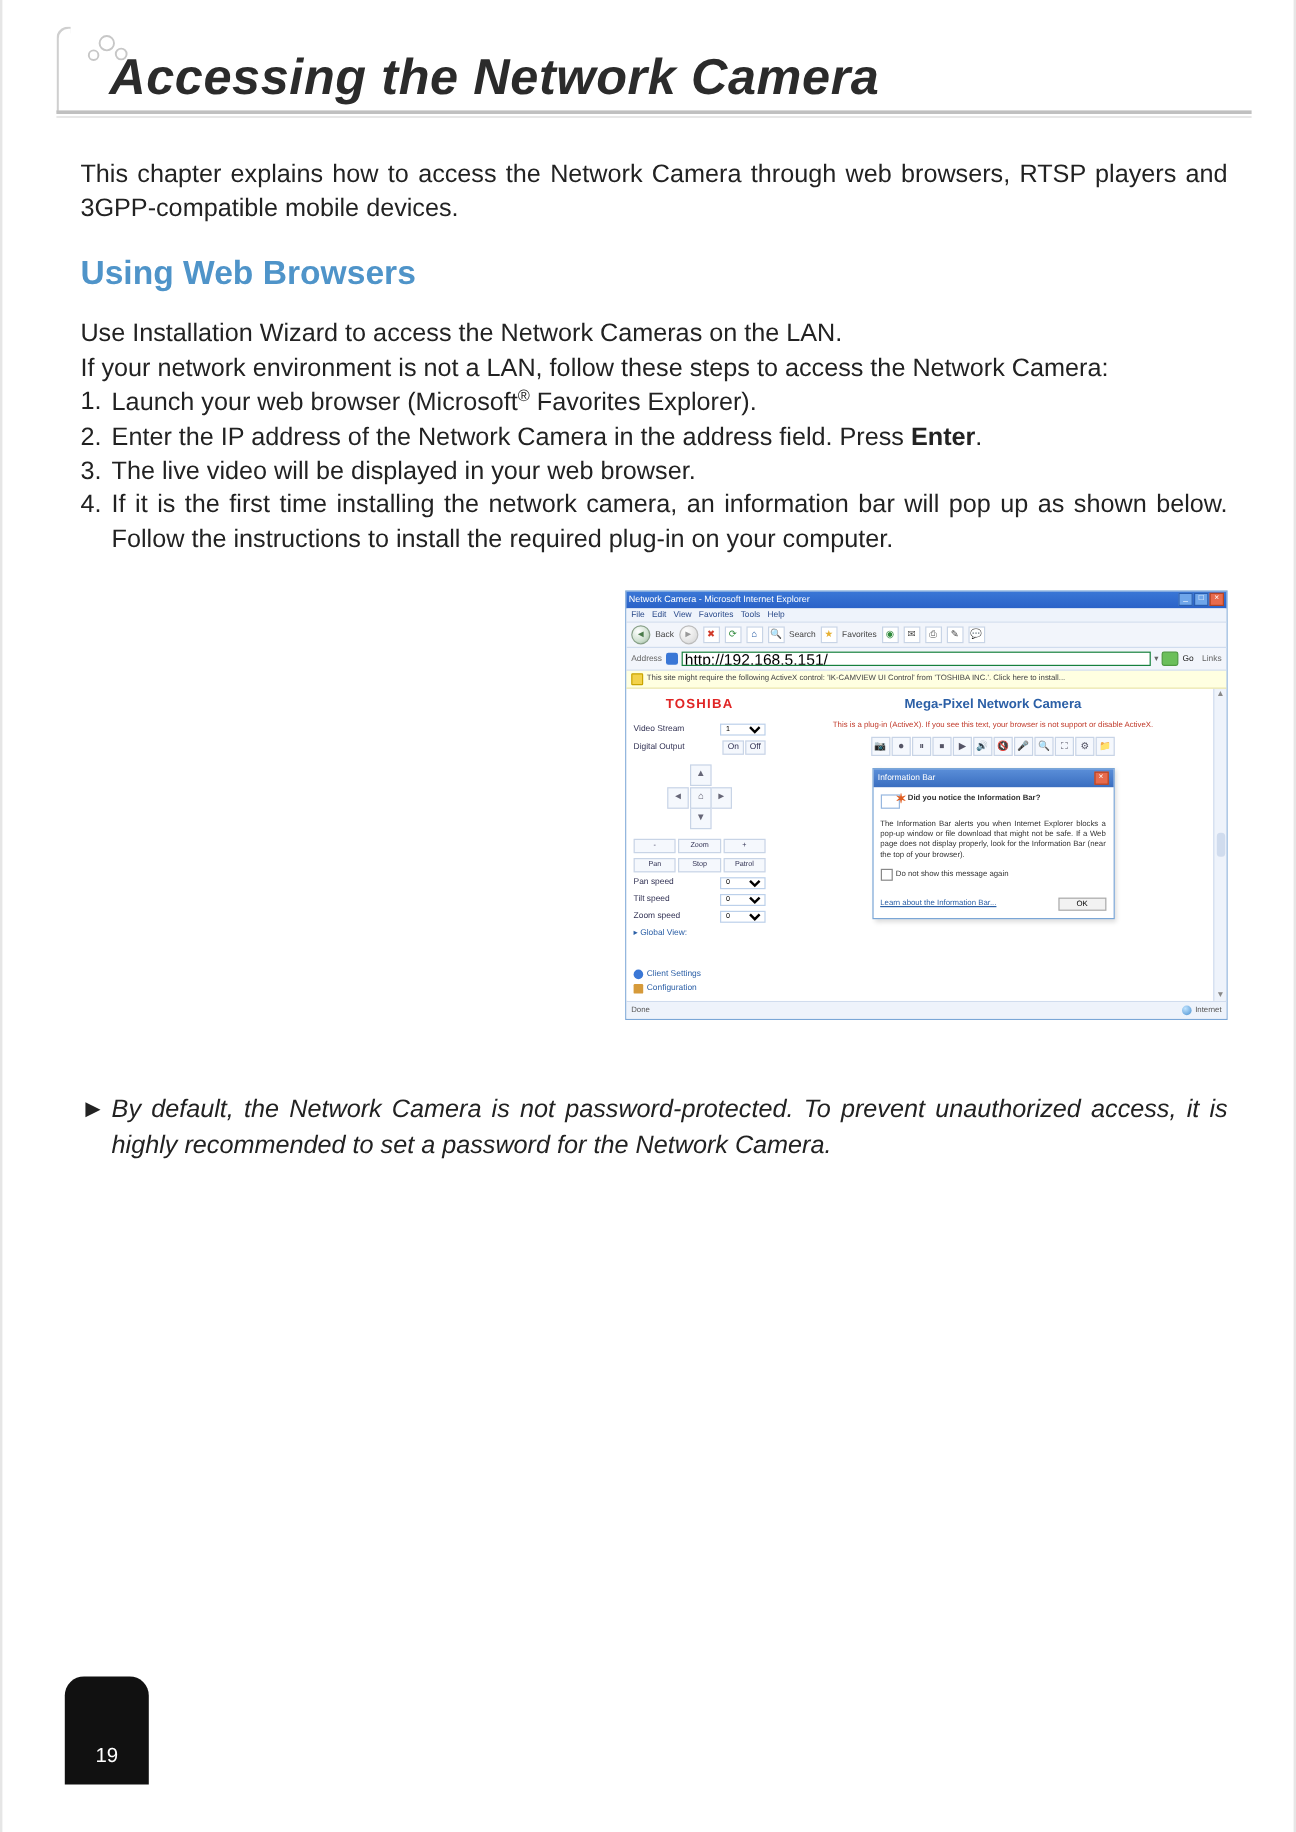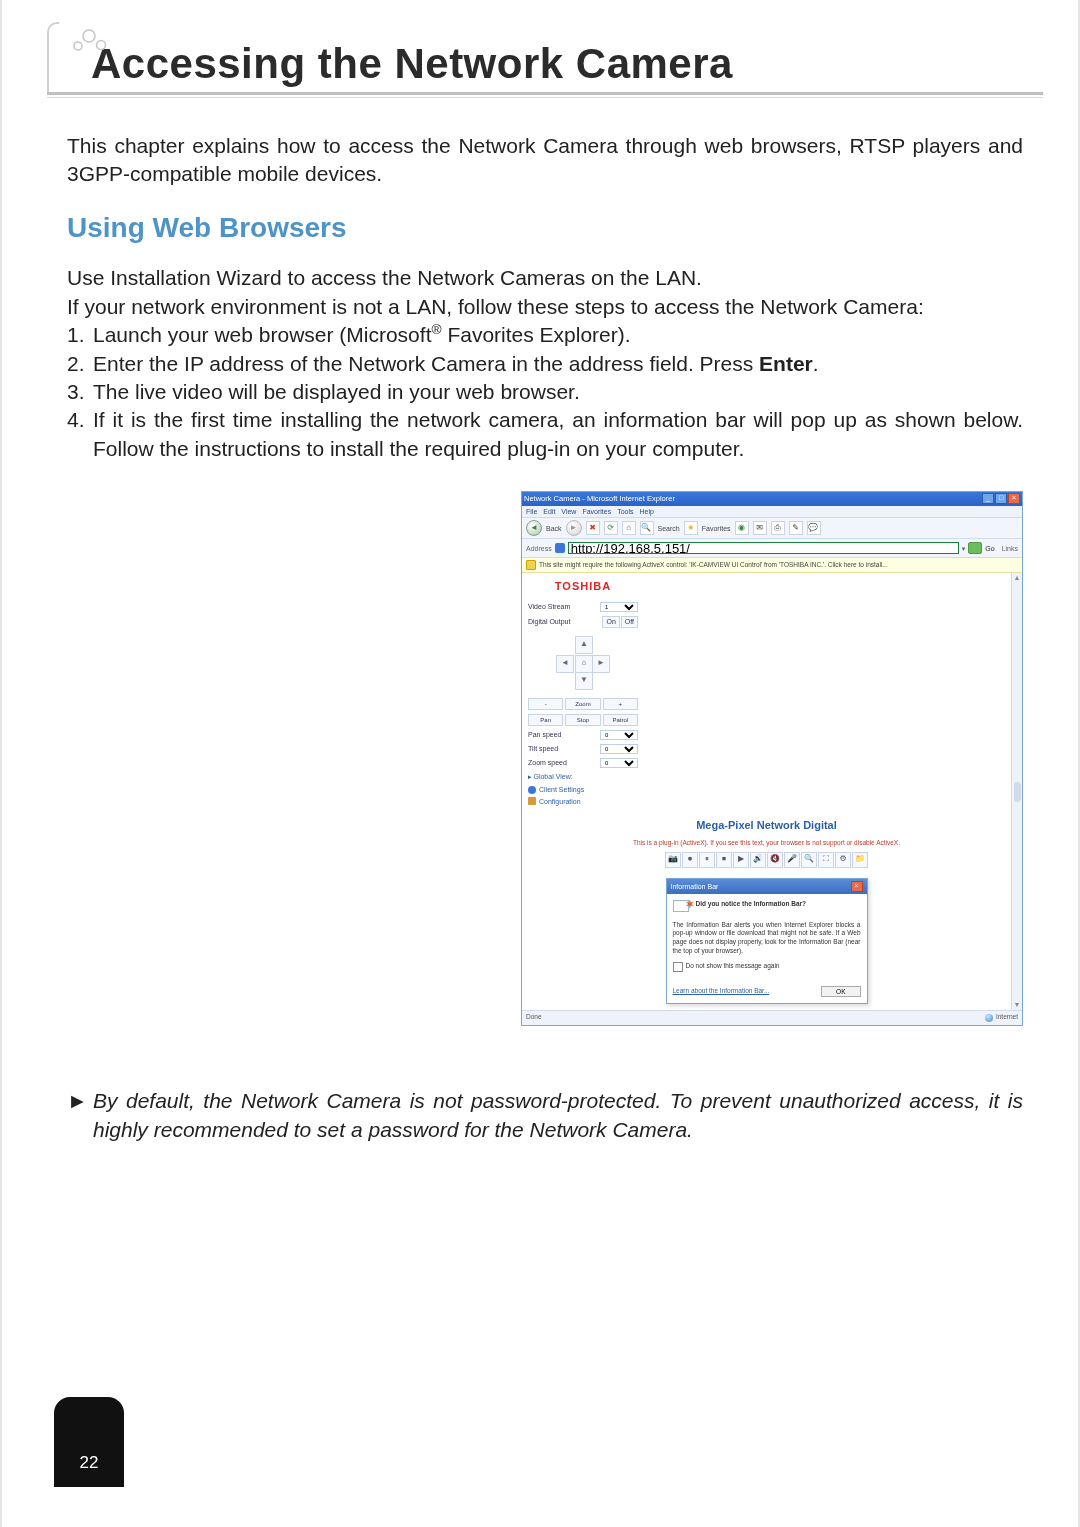--- a/index.html
+++ b/index.html
@@ -41,20 +41,21 @@
     height: 24px;
     color: #bcbcbc;
   }
   .bubbles svg { display:block; }
   .chapter-title {
     font-size: 42px;
     font-weight: bold;
     color: #2b2b2b;
     margin: 20px 0 4px 34px;
     letter-spacing: 0.5px;
+    font-style: italic;
   }
   .title-rule {
     position: relative;
     height: 14px;
     margin-top: 2px;
   }
   .title-rule .line1 {
     position: absolute; left: -10px; right: -10px; top: 0;
     border-top: 3px solid #c0c0c0;
   }
@@ -177,21 +178,20 @@
     font-size:6.5px;
     padding:2px 4px;
     border-bottom:1px solid #e6e0a0;
     display:flex;align-items:center;gap:3px;
   }
   .ie-infobar .shield{width:8px;height:8px;display:inline-block;background:#f3d24a;border:1px solid #c9a400;border-radius:1px;}
   .ie-content{
     display:flex;
     min-height:260px;
     background:#fff;
-    flex-direction:column;
   }
   .side-panel{
     width:110px;
     padding:6px 6px;
     font-size:7px;
     color:#335;
     display:flex;flex-direction:column;gap:4px;
     border-right:0;
   }
   .logo-toshiba{
@@ -442,21 +442,21 @@
                       <span>Client Settings</span>
                     </div>
                   <div class="lnk">
                       <span class="ic tool"></span>
                       <span>Configuration</span>
                     </div>
                 </div>
               </div>
 
               <div class="main-panel">
-                <div class="mp-title">Mega-Pixel Network Digital</div>
+                <div class="mp-title">Mega-Pixel Network Camera</div>
                 <div class="mp-note">This is a plug-in (ActiveX). If you see this text, your browser is not support or disable ActiveX.</div>
                 <div class="icon-strip">
                   <span class="ic">📷</span>
                   <span class="ic">⏺</span>
                   <span class="ic">⏸</span>
                   <span class="ic">⏹</span>
                   <span class="ic">▶</span>
                   <span class="ic">🔊</span>
                   <span class="ic">🔇</span>
                   <span class="ic">🎤</span>
@@ -510,15 +510,15 @@
         <span class="arrow">►</span>
         <span>
           <span>By default, the Network Camera is not password-protected. To prevent unauthorized access, it is highly recommended to set a password for the Network Camera.</span><br>
         </span>
       </div>
 
     </div>
   </div>
 
   <div class="page-tab">
-    <span>22</span>
+    <span>19</span>
   </div>
 </div>
 
 </body></html>

